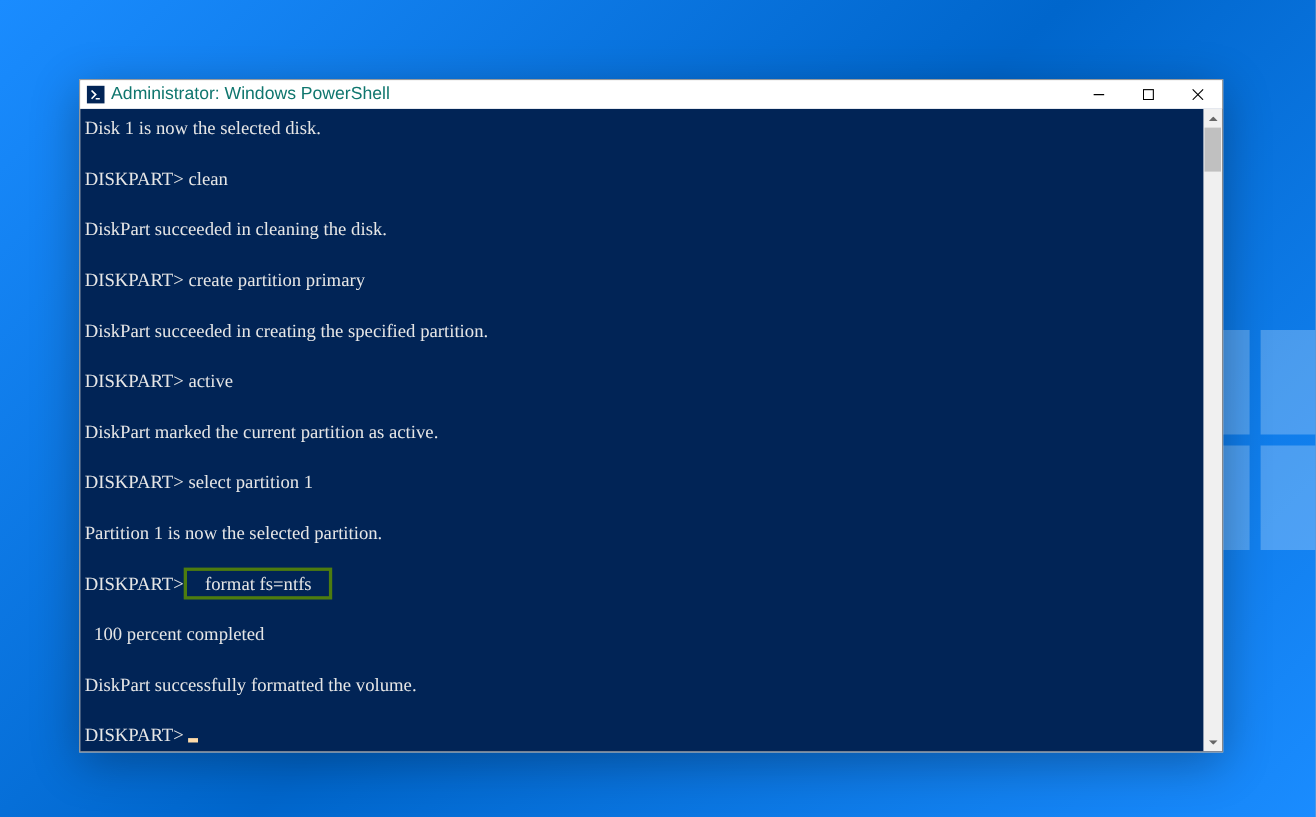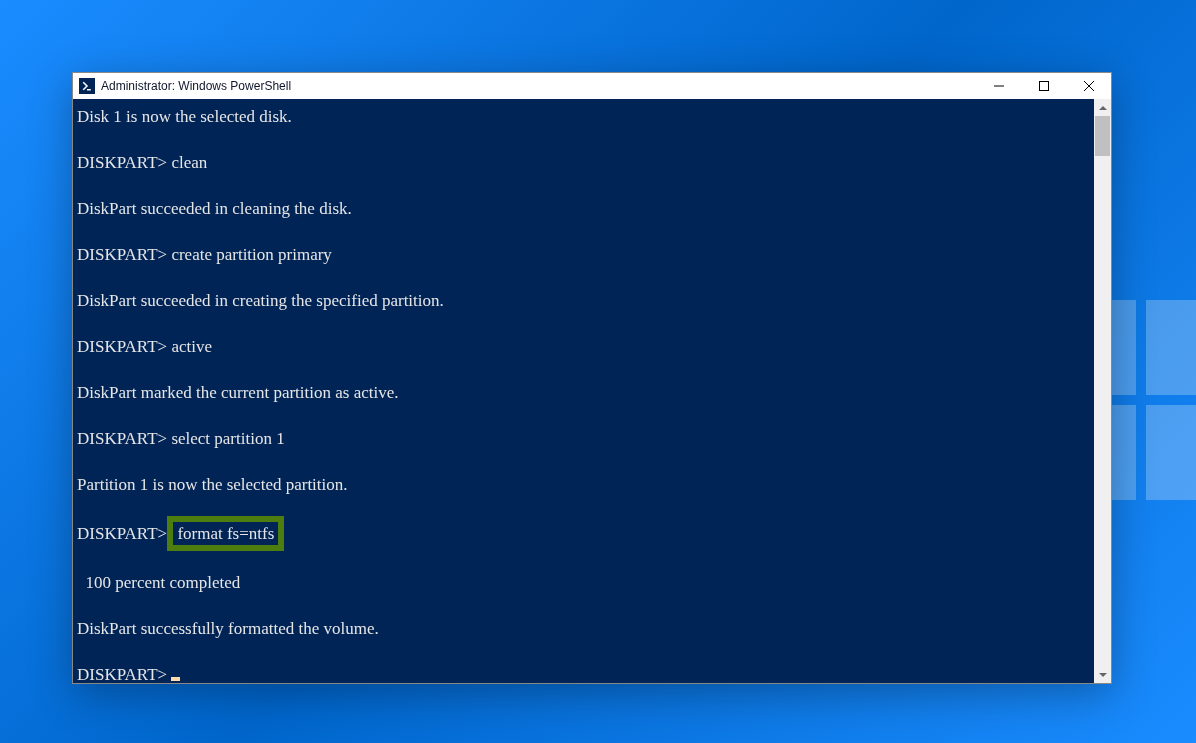--- a/index.html
+++ b/index.html
@@ -35,22 +35,22 @@
     box-shadow: 0 10px 40px rgba(0,0,0,0.3);
     display: flex;
     flex-direction: column;
   }
   .titlebar {
     height: 26px;
     background: #fff;
     display: flex;
     align-items: center;
     padding-left: 6px;
-    font-size: 12px;
-    color: #0f172a;
+    font-size: 16px;
+    color: #0f766e;
     user-select: none;
   }
   .titlebar .ps-icon {
     width: 16px;
     height: 16px;
     background: #012456;
     margin-right: 6px;
     display: flex;
     align-items: center;
     justify-content: center;
@@ -101,22 +101,22 @@
     left: 0; right: 0;
     height: 17px;
     display: flex;
     align-items: center;
     justify-content: center;
     color: #666;
   }
   .scroll-arrow.up { top: 0; }
   .scroll-arrow.down { bottom: 0; }
   .highlight-box {
-    border: 6px solid #4d7c0f;
-    padding: 0 4px;
+    border: 3px solid #4d7c0f;
+    padding: 0 16px;
     display: inline-block;
     margin: -3px -4px;
   }
   .cursor {
     display: inline-block;
     width: 9px;
     height: 4px;
     background: #fedba9;
     vertical-align: baseline;
     margin-bottom: -1px;

